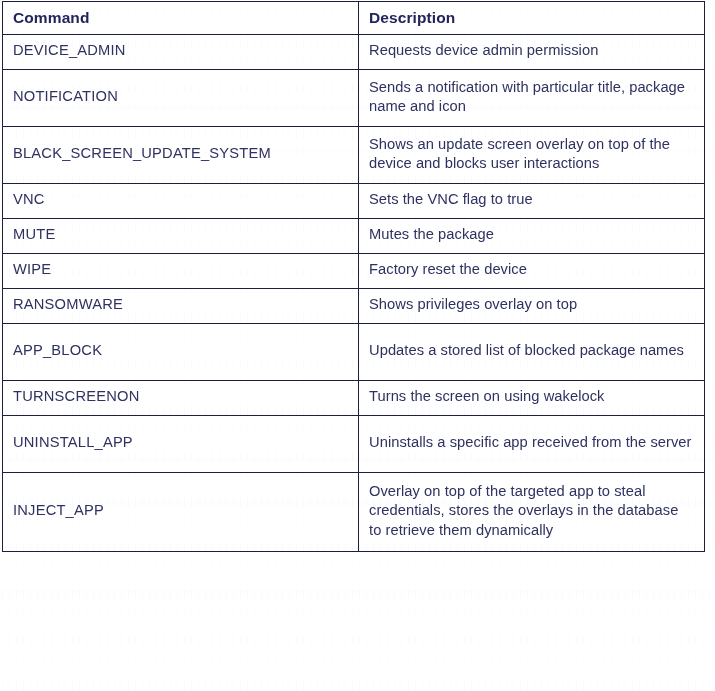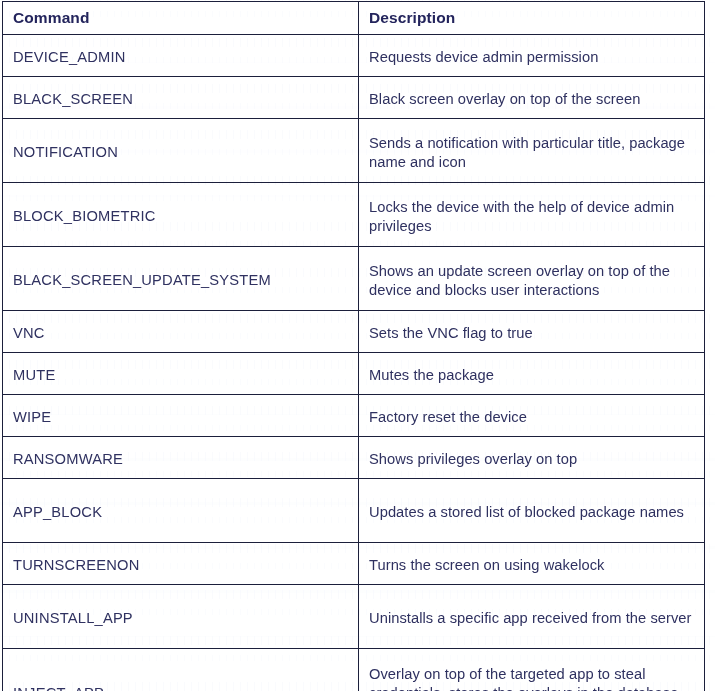--- a/index.html
+++ b/index.html
@@ -108,21 +108,21 @@
     height: 30px;
     padding-top: 1px;
     padding-bottom: 1px;
   }
 
   #command-table tbody td {
     font-size: 14.7px;
     font-weight: normal;
     line-height: 1.32;
     letter-spacing: 0.05px;
-    padding-top: 10px;
+    padding-top: 3px;
     padding-bottom: 5px;
   }
 
   #command-table tbody td.cell-command {
     white-space: nowrap;
     letter-spacing: 0.2px;
   }
 
   #command-table tbody tr.h1 td { height: 26px; }
   #command-table tbody tr.h2 td { height: 48px; }
@@ -144,31 +144,23 @@
       <tr>
         <th>Command</th>
         <th>Description</th>
       </tr>
     </thead>
     <tbody id="table-body">
         <tr class="h1">
           <td class="cell-command">DEVICE_ADMIN</td>
           <td class="cell-description">Requests device admin permission</td>
         </tr>
-        <tr class="h1">
-          <td class="cell-command">BLACK_SCREEN</td>
-          <td class="cell-description">Black screen overlay on top of the screen</td>
-        </tr>
         <tr class="h2">
           <td class="cell-command">NOTIFICATION</td>
           <td class="cell-description">Sends a notification with particular title, package name and icon</td>
-        </tr>
-        <tr class="h2">
-          <td class="cell-command">BLOCK_BIOMETRIC</td>
-          <td class="cell-description">Locks the device with the help of device admin privileges</td>
         </tr>
         <tr class="h2">
           <td class="cell-command">BLACK_SCREEN_UPDATE_SYSTEM</td>
           <td class="cell-description">Shows an update screen overlay on top of the device and blocks user interactions</td>
         </tr>
         <tr class="h1">
           <td class="cell-command">VNC</td>
           <td class="cell-description">Sets the VNC flag to true</td>
         </tr>
         <tr class="h1">

